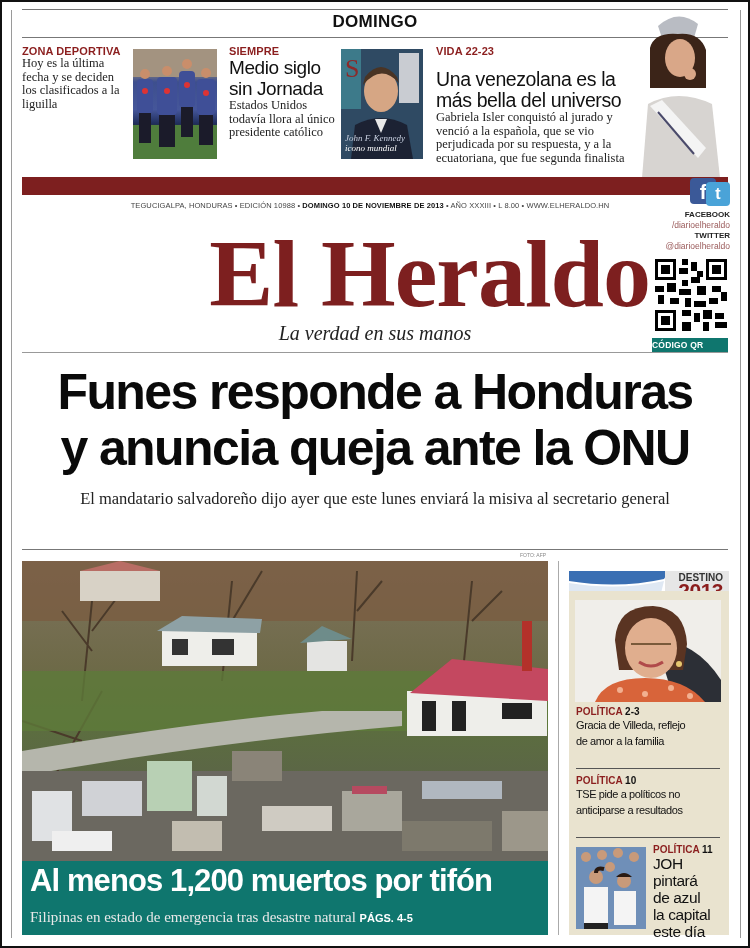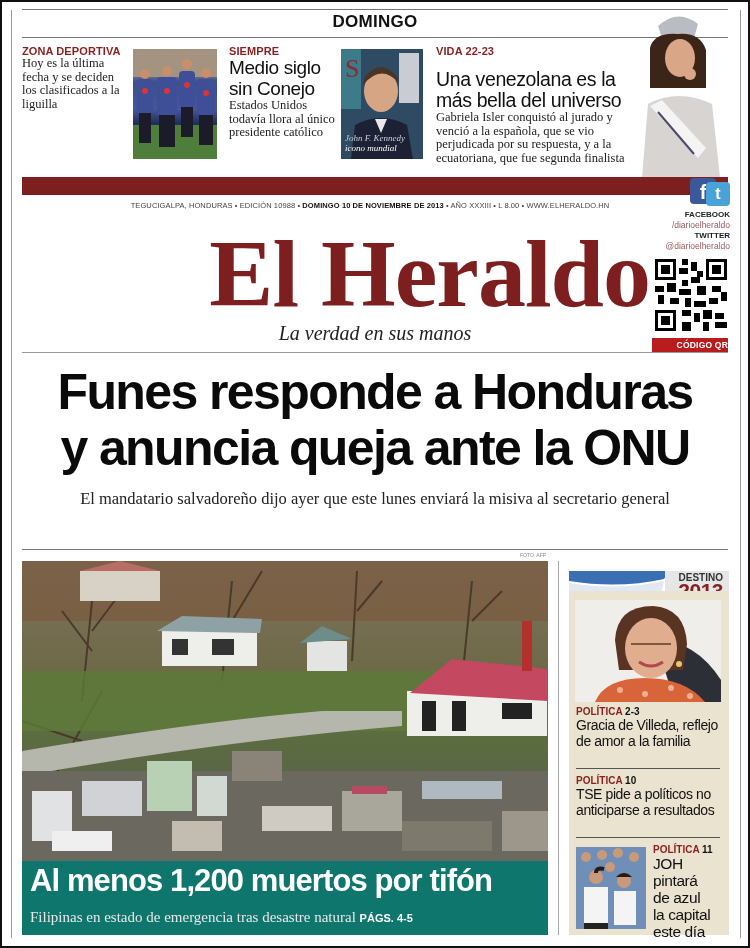--- a/index.html
+++ b/index.html
@@ -46,21 +46,21 @@
   .mast-rule { position: absolute; left: 22px; top: 352px; width: 706px; height: 1px; background: #999; }
 
   
   .social { position: absolute; left: 640px; top: 178px; width: 90px; text-align: right; }
   .social-icon { display: inline-block; position: relative; width: 40px; height: 28px; }
   .fb-icon { position: absolute; left: 0; top: 0; width: 26px; height: 26px; background: #3b5998; border-radius: 4px; color: #fff; font-weight: bold; font-size: 20px; text-align: center; line-height: 28px; }
   .tw-icon { position: absolute; left: 16px; top: 4px; width: 24px; height: 24px; background: #4aa3d8; border-radius: 4px; color: #fff; font-weight: bold; font-size: 16px; text-align: center; line-height: 24px; }
   .social-label { font-size: 8px; font-weight: bold; color: #222; line-height: 10px; }
   .social-handle { font-size: 8.5px; color: #9a5a5a; line-height: 11px; }
   .qr { position: absolute; left: 655px; top: 259px; width: 72px; height: 72px; background: #fff; }
-  .qr-label { position: absolute; left: 652px; top: 338px; width: 76px; height: 14px; background: #b91c1c; color: #fff; font-size: 8.5px; font-weight: bold; text-align: right; line-height: 14px; letter-spacing: 0.2px; }
+  .qr-label { position: absolute; left: 652px; top: 338px; width: 76px; height: 14px; background: #0f766e; color: #fff; font-size: 8.5px; font-weight: bold; text-align: left; line-height: 14px; letter-spacing: 0.2px; }
 
   
   .headline { position: absolute; left: 22px; top: 364px; width: 706px; text-align: center; font-family: "Liberation Sans", sans-serif; font-weight: bold; font-size: 50px; line-height: 56px; color: #0a0a0a; letter-spacing: -1.6px; }
   .deck { position: absolute; left: 22px; top: 489px; width: 706px; text-align: center; font-family: "Liberation Serif", serif; font-size: 16.5px; line-height: 20px; color: #222; }
   .deck .pag { font-family: "Liberation Sans", sans-serif; font-weight: bold; font-size: 12px; color: #8b1e1e; }
   .headline-rule { position: absolute; left: 22px; top: 549px; width: 706px; height: 1px; background: #777; }
   .photo-credit { position: absolute; left: 520px; top: 552px; font-size: 5px; color: #888; }
 
   
   .typhoon { position: absolute; left: 22px; top: 561px; width: 526px; height: 300px; overflow: hidden; background: #6c6a4e; }
@@ -72,21 +72,21 @@
   
   .side-rule { position: absolute; left: 558px; top: 561px; width: 1px; height: 374px; background: #aaa; }
   .side-header { position: absolute; left: 569px; top: 571px; width: 160px; height: 30px; overflow: hidden; }
   .side-box { position: absolute; left: 569px; top: 591px; width: 160px; height: 344px; background: #e9e3cf; }
   .destino-small { position: absolute; right: 6px; top: 1px; font-size: 10px; font-weight: bold; color: #333; }
   .destino-year { position: absolute; right: 6px; top: 8px; font-size: 21px; font-weight: bold; color: #8b1e1e; letter-spacing: -0.5px; }
   .side-photo { position: absolute; left: 575px; top: 600px; width: 146px; height: 102px; overflow: hidden; background: #f1efea; }
   .side-item { position: absolute; left: 576px; width: 146px; }
   .side-kicker { font-weight: bold; font-size: 10px; color: #8b1e1e; }
   .side-kicker .num { color: #111; }
-  .side-title { font-size: 14px; line-height: 16px; color: #111; letter-spacing: -0.4px; }
+  .side-title { font-size: 11px; line-height: 16px; color: #111; letter-spacing: -0.4px; }
   .side-divider { position: absolute; left: 576px; width: 144px; height: 1px; background: #555; }
   .side-small-photo { position: absolute; left: 576px; top: 847px; width: 70px; height: 82px; overflow: hidden; }
   .side-item-3 { position: absolute; left: 653px; top: 844px; width: 72px; }
   .side-item-3 .side-title { font-size: 15.5px; line-height: 17px; }
 </style>
 </head>
 <body>
 
 <div class="frame"></div>
 <div class="inner-left-rule"></div>
@@ -128,21 +128,21 @@
         <circle cx="54" cy="36" r="3"></circle>
         <circle cx="73" cy="44" r="3"></circle>
       </g>
   </svg>
 </div>
 
 <div class="t2">
   <div class="kicker">SIEMPRE</div>
   <div class="teaser-title">
     <div>Medio siglo</div>
-    <div>sin Conejo</div>
+    <div>sin Jornada</div>
   </div>
   <div class="teaser-body">Estados Unidos todavía llora al único presidente católico</div>
 </div>
 <div class="t2-photo">
   <svg width="82" height="110" viewBox="0 0 82 110">
     <rect x="0" y="0" width="82" height="110" fill="#2f4a63"></rect>
     <rect x="0" y="0" width="20" height="60" fill="#3d7a8a"></rect>
     <text x="4" y="28" font-size="26" fill="#8b2a2a" font-family="Liberation Serif, serif">S</text>
     <rect x="58" y="4" width="20" height="50" fill="#c9ccd2"></rect>
     <ellipse cx="40" cy="42" rx="17" ry="21" fill="#d6a684"></ellipse>

